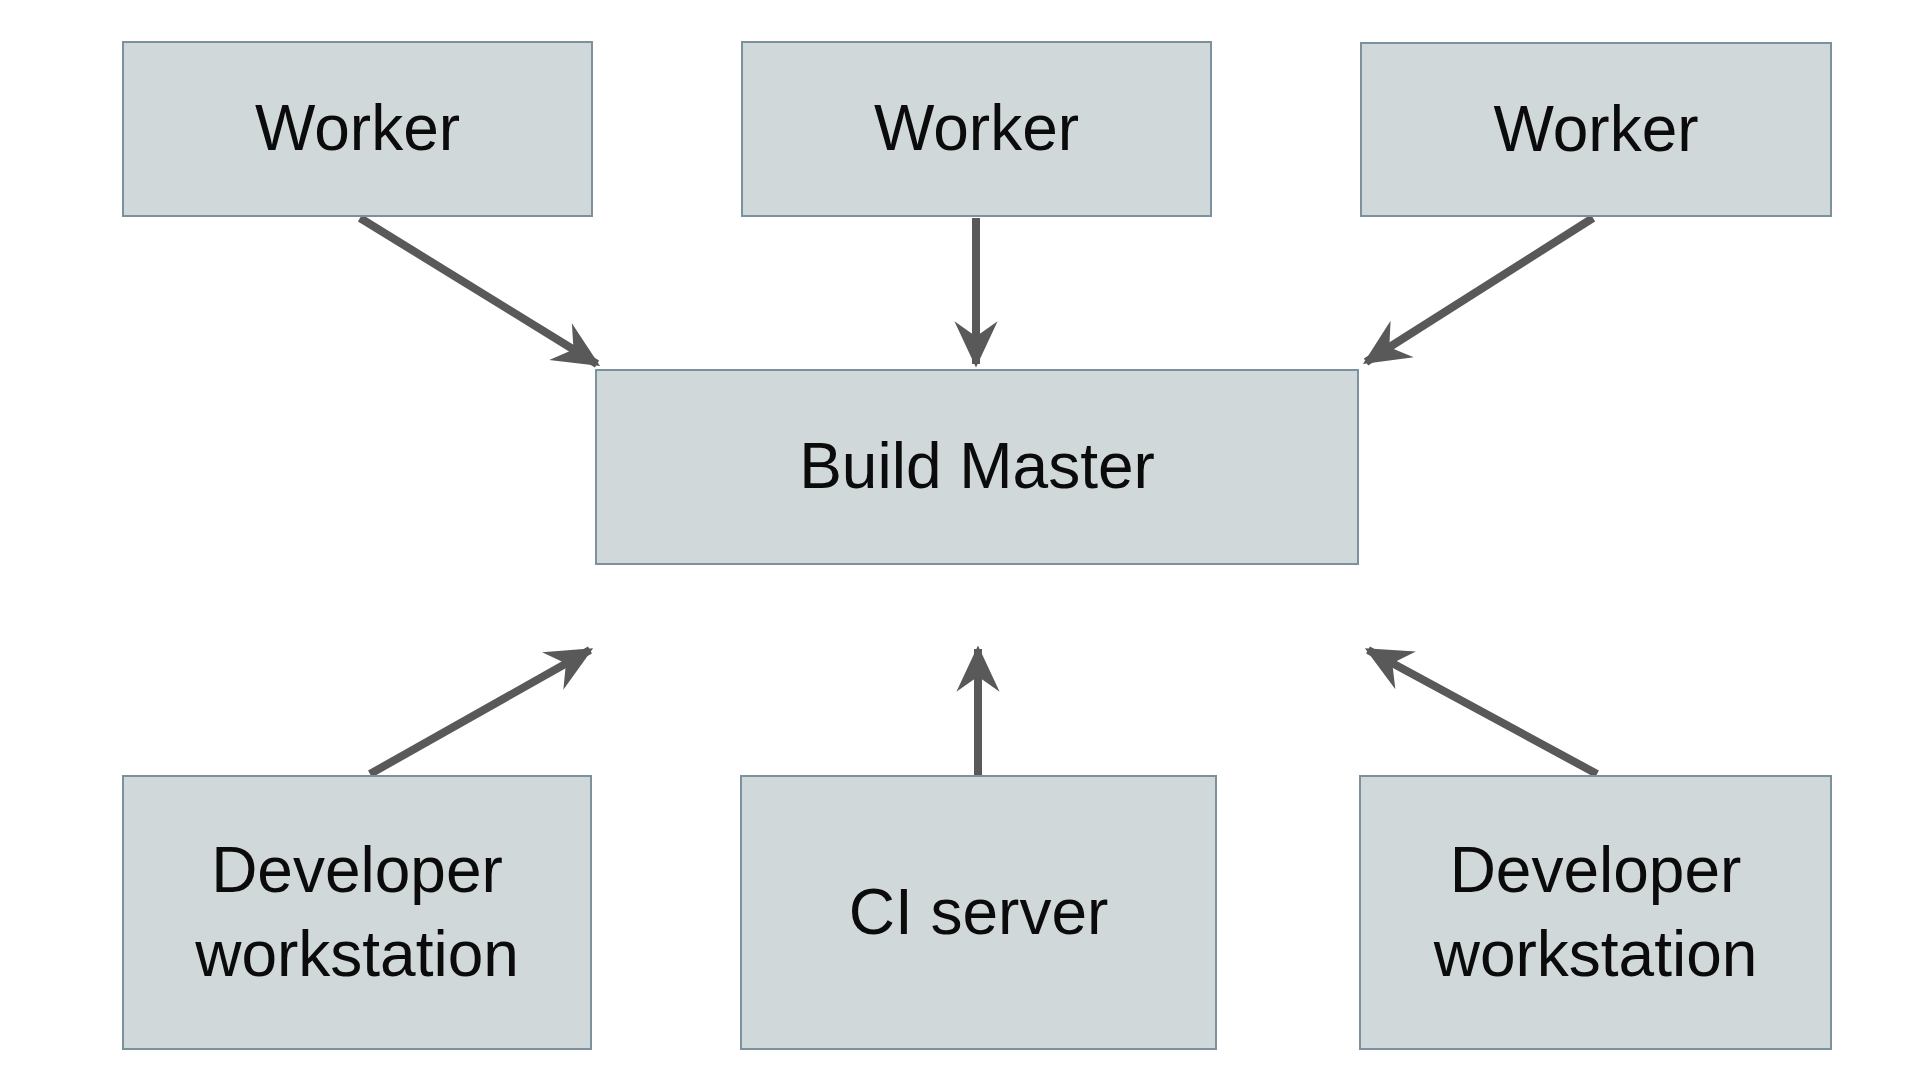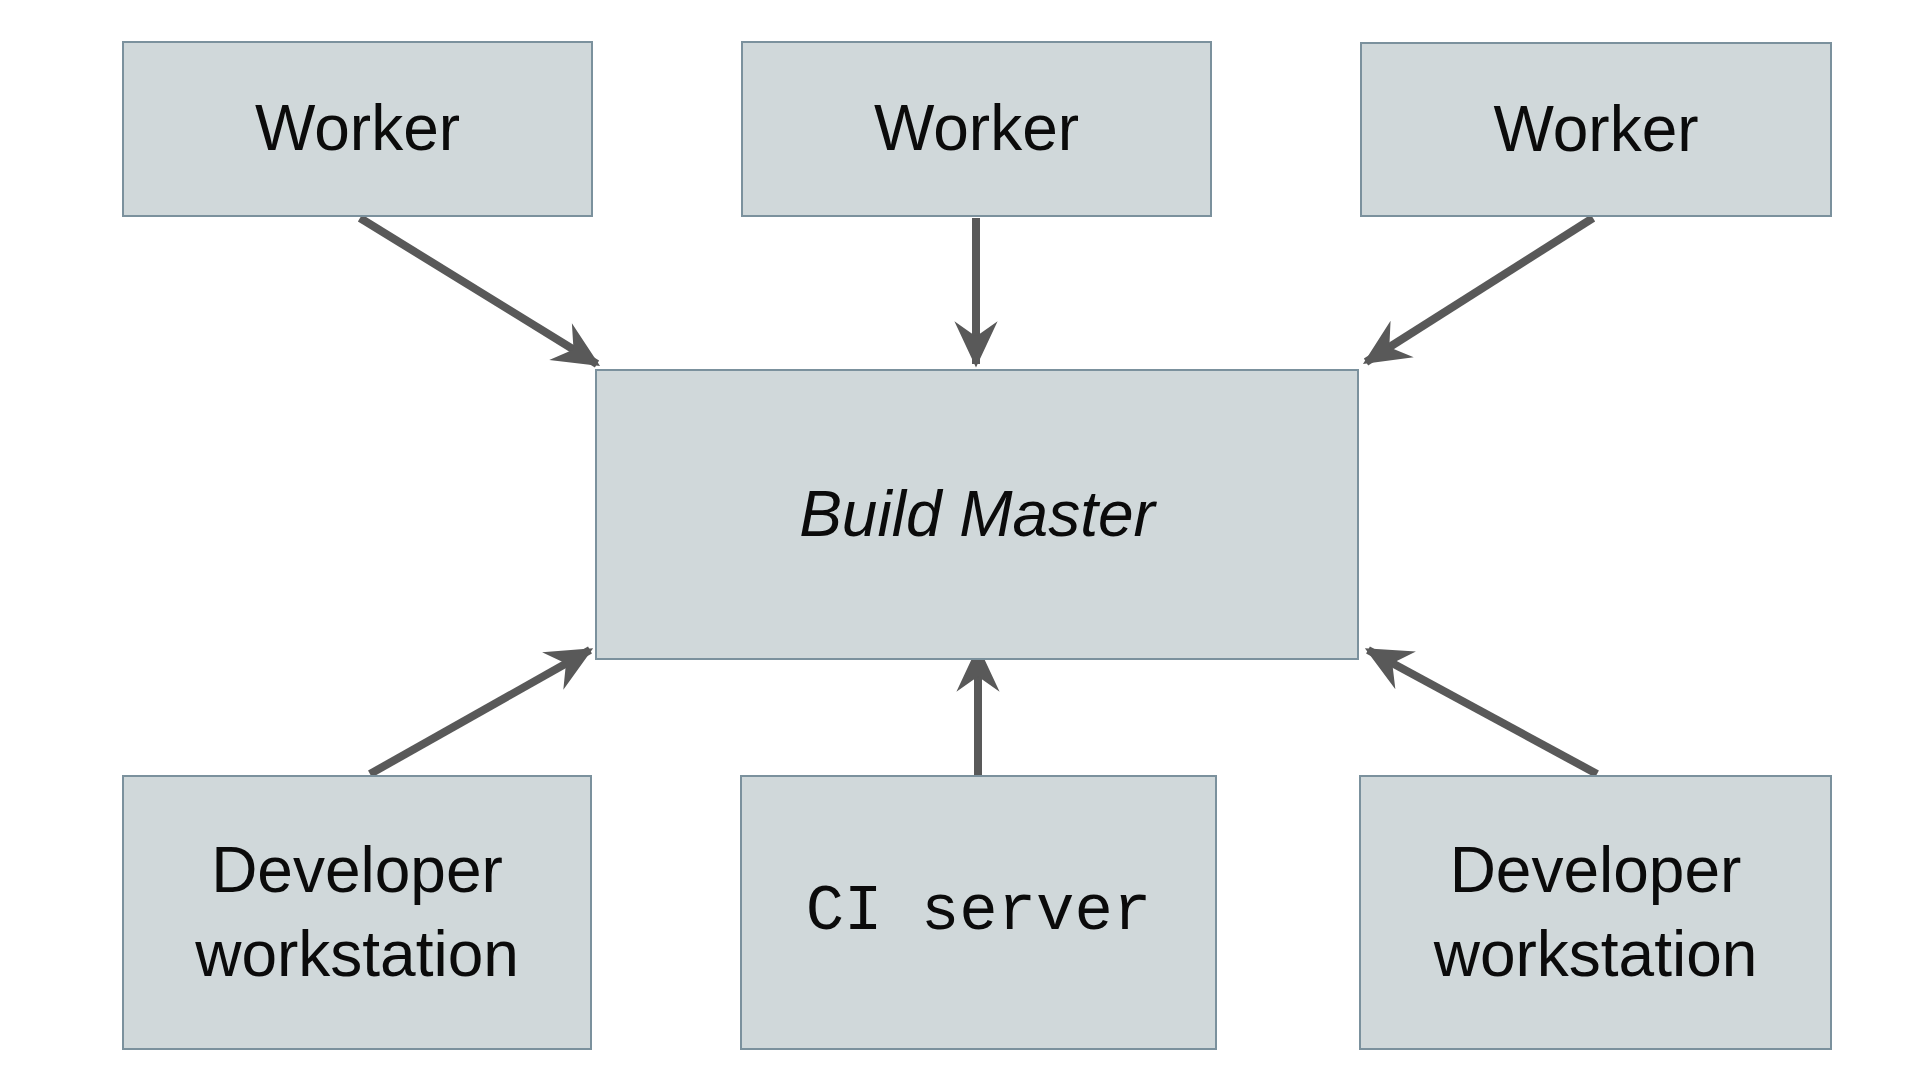--- a/index.html
+++ b/index.html
@@ -48,23 +48,23 @@
     color: var(--text, #0b0b0b);
     z-index: 2;
   }
   .node .label {
     display: block;
     padding: 0 12px;
   }
   #node-worker-1 { left: 122px; top: 41px;  width: 471px; height: 176px; }
   #node-worker-2 { left: 741px; top: 41px;  width: 471px; height: 176px; }
   #node-worker-3 { left: 1360px; top: 42px; width: 472px; height: 175px; }
-  #node-build-master { left: 595px; top: 369px; width: 764px; height: 291px; font-style: italic; }
+  #node-build-master { left: 595px; top: 369px; width: 764px; height: 196px; }
   #node-dev-workstation-1 { left: 122px; top: 775px; width: 470px; height: 275px; }
-  #node-ci-server { left: 740px; top: 775px; width: 477px; height: 275px; font-family: Liberation Mono, monospace; }
+  #node-ci-server { left: 740px; top: 775px; width: 477px; height: 275px; }
   #node-dev-workstation-2 { left: 1359px; top: 775px; width: 473px; height: 275px; }
 </style>
 </head>
 <body>
 
 <div class="canvas">
 
   <svg class="edges-layer" viewBox="0 0 1910 1090" xmlns="http://www.w3.org/2000/svg">
     <defs>
       <marker id="arrowhead" viewBox="0 0 13 12" refX="11.5" refY="6" markerWidth="6.5" markerHeight="6" orient="auto">

